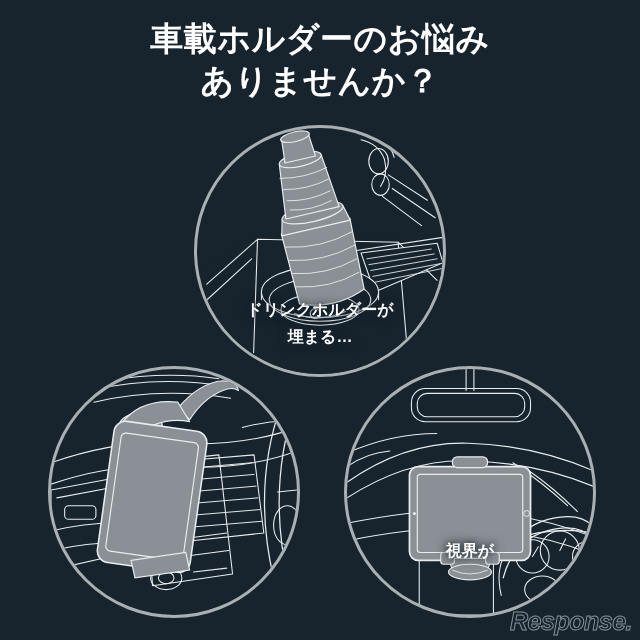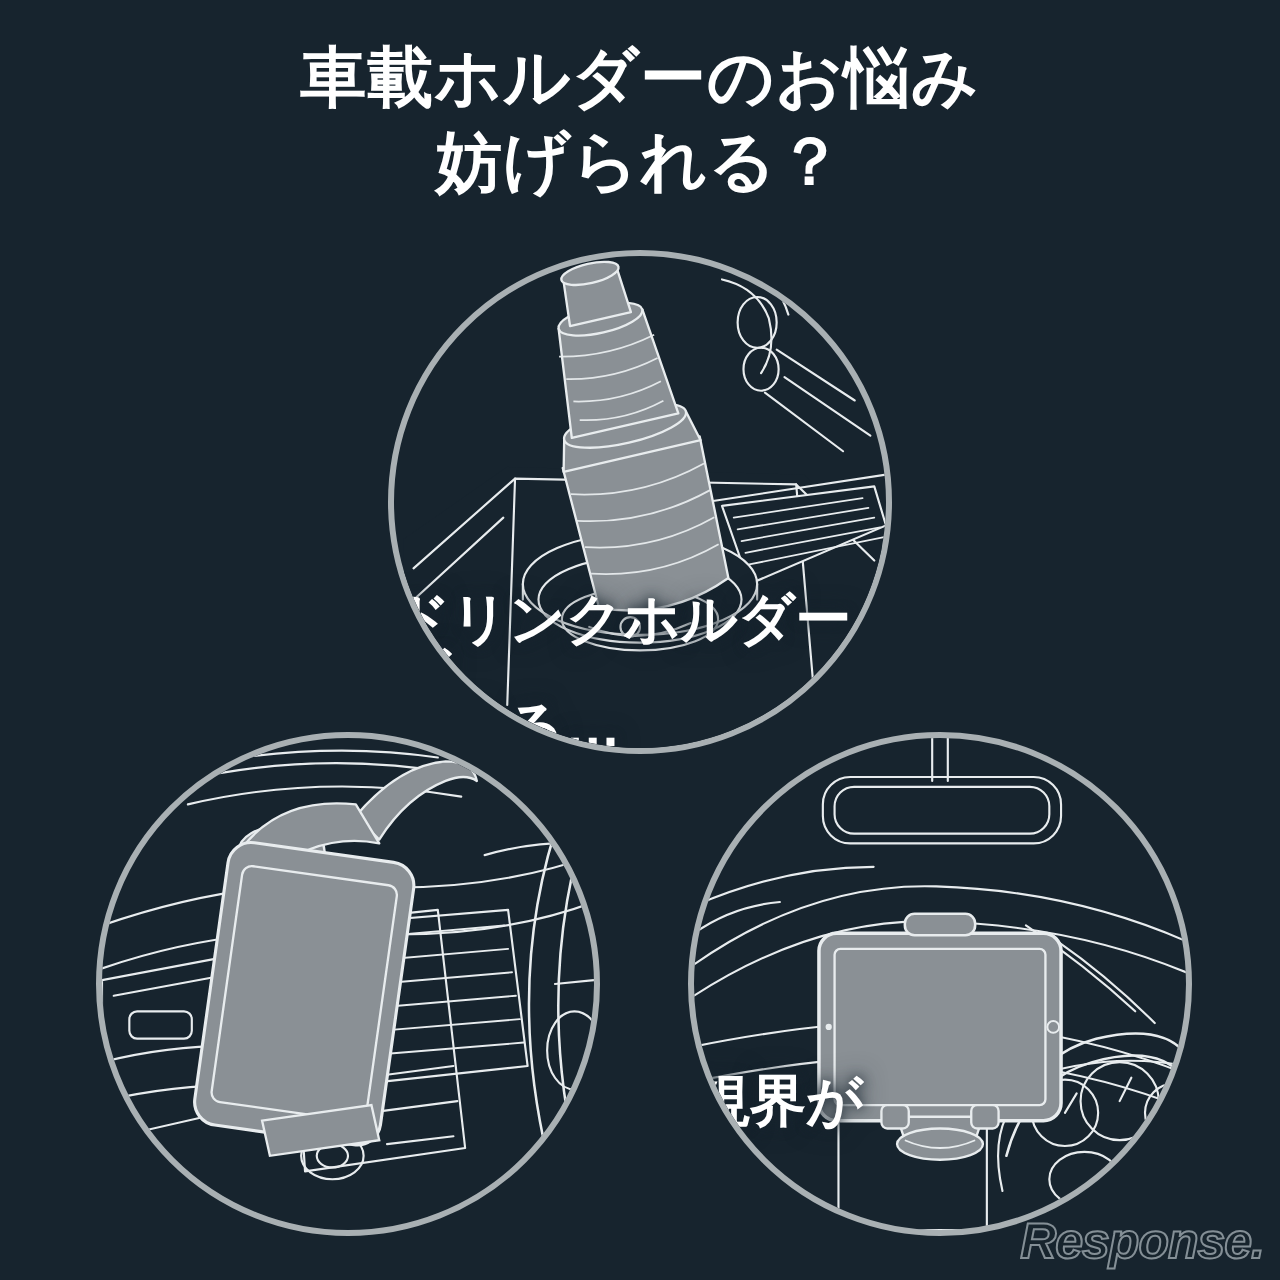--- a/index.html
+++ b/index.html
@@ -72,24 +72,24 @@
     left: 0; top: 0;
     width: 100%;
     height: 100%;
     display: block;
   }
 
   .caption {
     position: absolute;
     left: 0;
     width: 100%;
-    text-align: left;
+    text-align: center;
     color: #ffffff;
     font-weight: bold;
-    font-size: 28px;
+    font-size: 16px;
     line-height: 27px;
     user-select: none;
     text-shadow: 0 0 6px rgba(23,36,46,0.95), 0 0 12px rgba(23,36,46,0.85);
   }
   .caption-top   { top: 168px; }
   .caption-bl    { top: 168px; }
   .caption-br    { top: 168px; }
   .cap-line { display: block; }
 
   
@@ -108,21 +108,21 @@
     margin-top: 41px;
   }
 </style>
 </head>
 <body>
 
 <div id="stage">
 
   <div class="title-block">
     <span class="title-line">車載ホルダーのお悩み</span>
-    <span class="title-line">妨げられる？</span>
+    <span class="title-line">ありませんか？</span>
   </div>
 
   <div class="circle circle-top">
 
     <svg class="illus" viewBox="0 0 252 252">
       <g fill="none" stroke="#e8ecee" stroke-width="1.1" stroke-linejoin="round" stroke-linecap="round">
 
         <path d="M5 145 L58 108 L210 112 L252 150 L252 252 L5 252 Z" fill="#17242e" stroke="none"></path>
         <path d="M10 160 L62 114 L206 117 L246 156"></path>
         <path d="M8 178 L56 134"></path>

